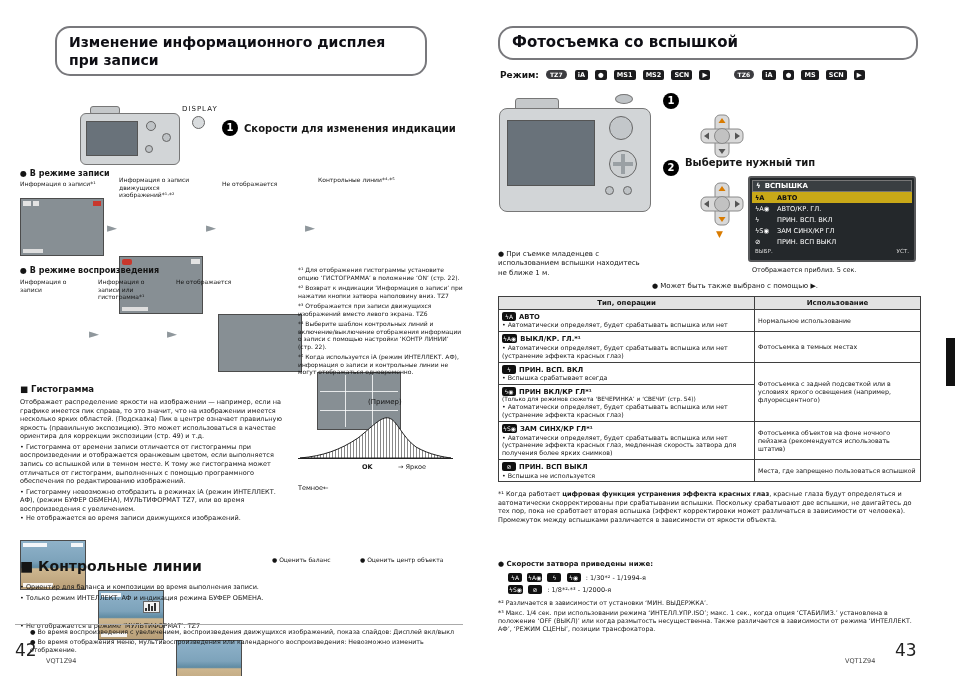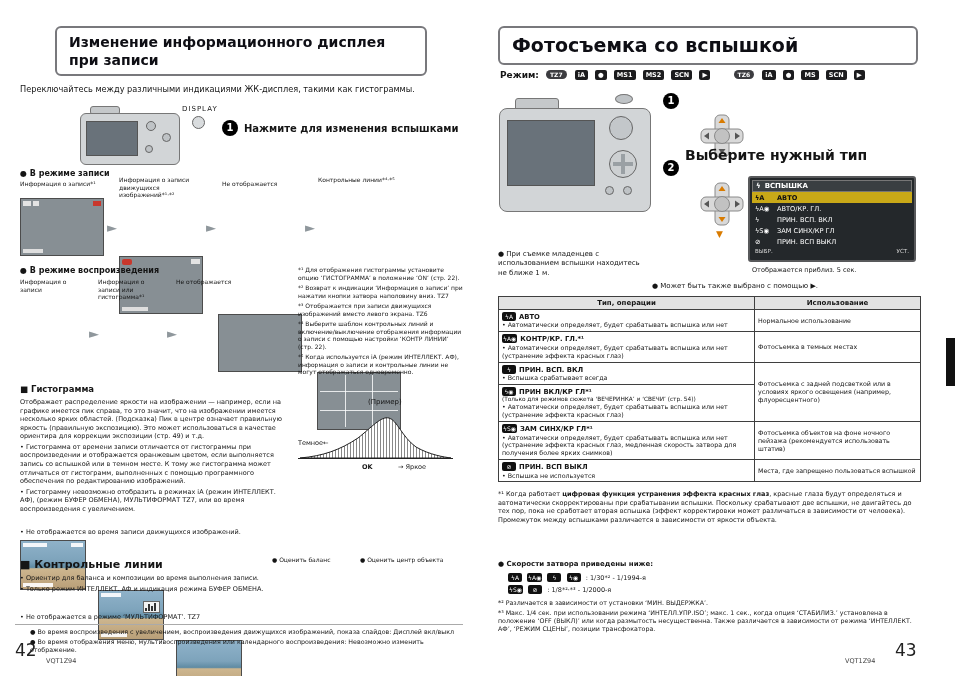--- a/index.html
+++ b/index.html
@@ -1,20 +1,20 @@
 <!DOCTYPE html>
 <html><head>
 <meta charset="utf-8">
 <style>
 *{margin:0;padding:0;box-sizing:border-box}
 body{font-family:"DejaVu Sans","Liberation Sans",sans-serif;color:#151515;background:#fff}
 .sheet{position:relative;width:955px;height:676px;background:#fff;overflow:hidden;outline:1px solid #c8c8c8}
 .a{position:absolute}
 .b{font-weight:bold}
-.titlebox{border:2px solid #78787c;border-radius:6px;color:#0e0e14;font-weight:bold;line-height:1.3;padding:5px 12px;background:#fff}
+.titlebox{border:2px solid #78787c;border-radius:15px;color:#0e0e14;font-weight:bold;line-height:1.3;padding:5px 12px;background:#fff}
 .f6{font-size:6px;line-height:1.25}
 .f63{font-size:6.3px;line-height:1.3}
 .f65{font-size:6.5px;line-height:1.32}
 .f7{font-size:7px;line-height:1.35}
 .f8{font-size:8.2px;line-height:1.35}
 .stepc{width:16px;height:16px;background:#000;color:#fff;border-radius:50%;text-align:center;line-height:16px;font-size:10px;font-weight:bold}
 .shot{background:#878f94;border:1px solid #4c4c4c;position:relative}
 .sarr{color:#8f979c;font-size:13px;line-height:1}
 .gv{position:absolute;top:2px;bottom:2px;width:1px;background:rgba(255,255,255,.8)}
 .gh{position:absolute;left:2px;right:2px;height:1px;background:rgba(255,255,255,.8)}
@@ -36,34 +36,33 @@
 .scr-foot{display:flex;justify-content:space-between;font-size:5.6px;color:#d6d6d6;padding:1px 3px}
 .pagenum{font-size:17px;color:#222}
 .code{font-size:6.5px;color:#444}
 </style>
 </head>
 <body>
 
 <div class="sheet">
 
   <div class="titlebox a" style="left:55px;top:26px;width:372px;font-size:14px">Изменение информационного дисплея при записи</div>
-  <div class="a f8" style="left:20px;top:84px;width:440px">Переключайтесь между различными индикациями ЖК-дисплея, такими как гистограммы.</div>
 
   <div class="a" style="left:80px;top:106px;width:120px;height:62px">
     <div style="position:absolute;left:10px;top:0;width:30px;height:9px;background:#c5c8ca;border:1px solid #777;border-radius:3px"></div>
     <div style="position:absolute;left:0;top:7px;width:100px;height:52px;background:#d2d5d7;border:1px solid #777;border-radius:6px"></div>
     <div style="position:absolute;left:6px;top:15px;width:52px;height:35px;background:#69727a;border:1px solid #555"></div>
     <div style="position:absolute;left:66px;top:15px;width:10px;height:10px;border:1px solid #666;border-radius:50%;background:#bfc3c6"></div>
     <div style="position:absolute;left:82px;top:27px;width:9px;height:9px;border:1px solid #666;border-radius:50%;background:#bfc3c6"></div>
     <div style="position:absolute;left:65px;top:39px;width:8px;height:8px;border:1px solid #666;border-radius:50%;background:#bfc3c6"></div>
   </div>
   <div class="a" style="left:182px;top:105px;font-size:7px;letter-spacing:1px">DISPLAY</div>
   <div class="a" style="left:192px;top:116px;width:13px;height:13px;border:1px solid #666;border-radius:50%;background:#d9dcde"></div>
   <div class="stepc a" style="left:222px;top:120px">1</div>
-  <div class="a b" style="left:244px;top:123px;font-size:10px">Нажмите для изменения вспышками</div>
+  <div class="a b" style="left:244px;top:123px;font-size:10px">Скорости для изменения индикации</div>
 
   <div class="a b" style="left:20px;top:169px;font-size:8px">● В режиме записи</div>
   <div class="a f6" style="left:20px;top:180px;width:90px">Информация о записи*¹</div>
   <div class="a f6" style="left:119px;top:176px;width:96px">Информация о записи движущихся изображений*¹·*²</div>
   <div class="a f6" style="left:222px;top:180px;width:82px">Не отображается</div>
   <div class="a f6" style="left:318px;top:176px;width:95px">Контрольные линии*⁴·*⁵</div>
 
   <div class="shot a" style="left:20px;top:198px;width:84px;height:58px">
     <div style="position:absolute;left:2px;top:2px;right:2px;height:6px;display:flex;gap:2px">
       <div style="width:8px;height:5px;background:#e3e3e3"></div>
@@ -119,58 +118,58 @@
     <div class="f6" style="margin-bottom:3px">*³ Отображается при записи движущихся изображений вместо левого экрана. TZ6</div>
     <div class="f6" style="margin-bottom:3px">*⁴ Выберите шаблон контрольных линий и включение/выключение отображения информации о записи с помощью настройки ‘КОНТР ЛИНИИ’ (стр. 22).</div>
     <div class="f6">*⁵ Когда используется iA (режим ИНТЕЛЛЕКТ. АФ), информация о записи и контрольные линии не могут отображаться одновременно.</div>
   </div>
 
   <div class="a" style="left:20px;top:384px;width:264px">
     <div class="b" style="font-size:8.5px;margin-bottom:4px">■ Гистограмма</div>
     <div class="f65">Отображает распределение яркости на изображении — например, если на графике имеется пик справа, то это значит, что на изображении имеется несколько ярких областей. (Подсказка) Пик в центре означает правильную яркость (правильную экспозицию). Это может использоваться в качестве ориентира для коррекции экспозиции (стр. 49) и т.д.</div>
     <div class="f65" style="margin-top:2px">• Гистограмма от времени записи отличается от гистограммы при воспроизведении и отображается оранжевым цветом, если выполняется запись со вспышкой или в темном месте. К тому же гистограмма может отличаться от гистограмм, выполненных с помощью программного обеспечения по редактированию изображений.</div>
     <div class="f65" style="margin-top:2px">• Гистограмму невозможно отобразить в режимах iA (режим ИНТЕЛЛЕКТ. АФ), (режим БУФЕР ОБМЕНА), МУЛЬТИФОРМАТ TZ7, или во время воспроизведения с увеличением.</div>
-    <div class="f65" style="margin-top:14px">• Не отображается во время записи движущихся изображений.</div>
+    <div class="f65" style="margin-top:0">• Не отображается во время записи движущихся изображений.</div>
   </div>
 
   <div class="a f7" style="left:368px;top:398px">(Пример)</div>
   <svg class="a" style="left:298px;top:410px" width="155" height="50" viewBox="0 0 155 50">
     <defs>
       <pattern id="hp" width="3" height="4" patternUnits="userSpaceOnUse">
         <rect width="3" height="4" fill="#fff"></rect>
         <line x1="1.5" y1="0" x2="1.5" y2="4" stroke="#555" stroke-width="0.7"></line>
       </pattern>
     </defs>
     <path d="M2 48 C25 46 42 40 60 28 C74 17 83 6 91 8 C99 10 104 27 118 37 C132 45 146 47 153 48 L153 48 L2 48 Z" fill="url(#hp)" stroke="#222" stroke-width="1"></path>
     <line x1="0" y1="48.5" x2="155" y2="48.5" stroke="#222" stroke-width="1"></line>
   </svg>
-  <div class="a f65" style="left:298px;top:439px">Темное←</div>
+  <div class="a f65" style="left:298px;top:484px">Темное←</div>
   <div class="a f65 b" style="left:362px;top:463px">OK</div>
   <div class="a f65" style="left:398px;top:463px">→ Яркое</div>
 
   <div class="a" style="left:20px;top:558px;width:248px">
-    <div class="b" style="font-size:11px;margin-bottom:3px">■ Контрольные линии</div>
+    <div class="b" style="font-size:14px;margin-bottom:9px">■ Контрольные линии</div>
     <div class="f65">• Ориентир для баланса и композиции во время выполнения записи.</div>
     <div class="f65" style="margin-top:2px">• Только режим ИНТЕЛЛЕКТ. АФ и индикация режима БУФЕР ОБМЕНА.</div>
     <div class="f65" style="margin-top:20px">• Не отображается в режиме ‘МУЛЬТИФОРМАТ’. TZ7</div>
   </div>
 
   <div class="a f6" style="left:272px;top:556px">● Оценить баланс</div>
 
   <div class="a f6" style="left:360px;top:556px">● Оценить центр объекта</div>
 
   <div class="a" style="left:15px;top:624px;width:448px;height:1px;background:#aaa"></div>
   <div class="a" style="left:30px;top:628px;width:430px">
     <div class="f63">● Во время воспроизведения с увеличением, воспроизведения движущихся изображений, показа слайдов: Дисплей вкл/выкл</div>
     <div class="f63" style="margin-top:2px">● Во время отображения меню, мультивоспроизведения или календарного воспроизведения: Невозможно изменить отображение.</div>
   </div>
   <div class="pagenum a" style="left:15px;top:640px">42</div>
   <div class="code a" style="left:46px;top:657px">VQT1Z94</div>
 
-  <div class="titlebox a" style="left:498px;top:26px;width:420px;font-size:19px">Фотосъемка со вспышкой</div>
+  <div class="titlebox a" style="left:498px;top:26px;width:420px;font-size:15px">Фотосъемка со вспышкой</div>
 
   <div class="a" style="left:500px;top:63px">
     <span class="b" style="font-size:9px;margin-right:0">Режим:</span>
     <span class="tz">TZ7</span>
     <span class="mb">iA</span>
     <span class="mb">●</span>
     <span class="mb">MS1</span>
     <span class="mb">MS2</span>
     <span class="mb">SCN</span>
     <span class="mb">▶</span>
@@ -202,21 +201,21 @@
     <rect x="15" y="1" width="14" height="42" rx="5" fill="#d9d9d9" stroke="#8a8a8a"></rect>
     <rect x="1" y="15" width="42" height="14" rx="5" fill="#d9d9d9" stroke="#8a8a8a"></rect>
     <circle cx="22" cy="22" r="7.5" fill="#c2c2c2" stroke="#8a8a8a"></circle>
     <path d="M22 4 l3.5 5 h-7 z" fill="#d97b00"></path>
     <path d="M22 40 l3.5 -5 h-7 z" fill="#555"></path>
     <path d="M4 22 l5 -3.5 v7 z" fill="#555"></path>
     <path d="M40 22 l-5 -3.5 v7 z" fill="#555"></path>
   </svg>
 
   <div class="stepc a" style="left:663px;top:160px">2</div>
-  <div class="a b" style="left:685px;top:147px;font-size:14px;width:235px">Выберите нужный тип</div>
+  <div class="a b" style="left:685px;top:157px;font-size:10px;width:235px">Выберите нужный тип</div>
   <svg class="a" style="left:700px;top:182px" width="44" height="44" viewBox="0 0 44 44">
     <rect x="15" y="1" width="14" height="42" rx="5" fill="#d9d9d9" stroke="#8a8a8a"></rect>
     <rect x="1" y="15" width="42" height="14" rx="5" fill="#d9d9d9" stroke="#8a8a8a"></rect>
     <circle cx="22" cy="22" r="7.5" fill="#c2c2c2" stroke="#8a8a8a"></circle>
     <path d="M22 4 l3.5 5 h-7 z" fill="#d97b00"></path>
     <path d="M22 40 l3.5 -5 h-7 z" fill="#d97b00"></path>
     <path d="M4 22 l5 -3.5 v7 z" fill="#555"></path>
     <path d="M40 22 l-5 -3.5 v7 z" fill="#555"></path>
   </svg>
   <div class="a" style="left:716px;top:229px;font-size:9px;color:#d97b00">▼</div>
@@ -268,21 +267,21 @@
     </tr>
     <tr>
       <td>
         <span class="fbadge">ϟA</span><span class="ttl">АВТО</span>
         <div>• Автоматически определяет, будет срабатывать вспышка или нет</div>
       </td>
       <td class="use">Нормальное использование</td>
     </tr>
     <tr>
       <td>
-        <span class="fbadge">ϟA◉</span><span class="ttl">КОНТР/КР. ГЛ.*¹</span>
+        <span class="fbadge">ϟA◉</span><span class="ttl">ВЫКЛ/КР. ГЛ.*¹</span>
         <div>• Автоматически определяет, будет срабатывать вспышка или нет (устранение эффекта красных глаз)</div>
       </td>
       <td class="use">Фотосъемка в темных местах</td>
     </tr>
     <tr>
       <td>
         <span class="fbadge">ϟ</span><span class="ttl">ПРИН. ВСП. ВКЛ</span>
         <div>• Вспышка срабатывает всегда</div>
       </td>
       <td class="use" rowspan="2">Фотосъемка с задней подсветкой или в условиях яркого освещения (например, флуоресцентного)</td>

